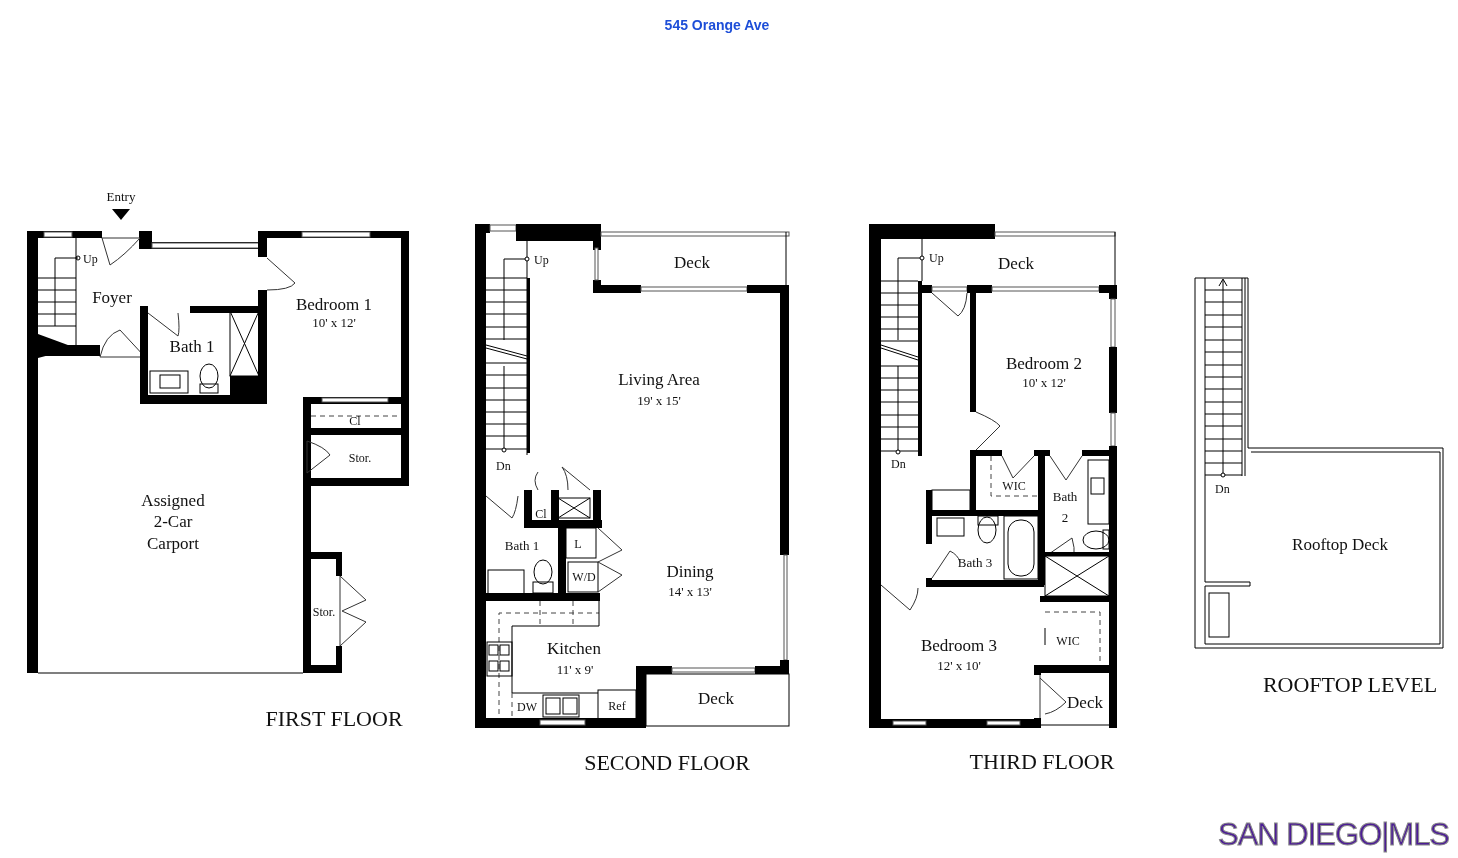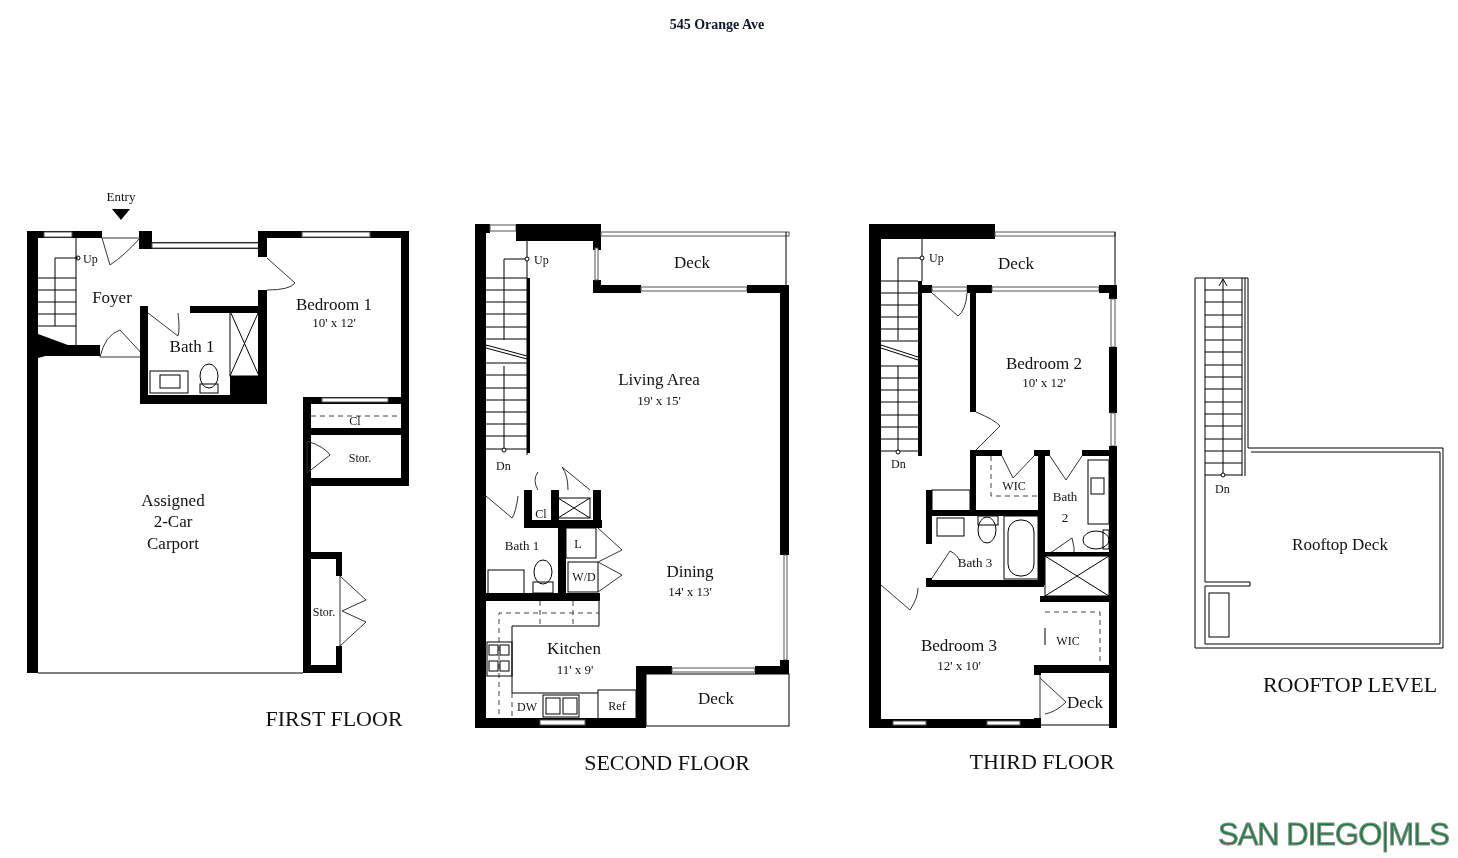--- a/index.html
+++ b/index.html
@@ -1,30 +1,30 @@
 <!DOCTYPE html>
 <html><head>
 <meta charset="utf-8">
 <style>
   html,body{margin:0;padding:0;background:#ffffff;}
   body{width:1458px;height:858px;position:relative;overflow:hidden;font-family:"Liberation Serif",serif;color:#111;}
-  .title{position:absolute;left:0;top:17px;width:1434px;text-align:center;font-family:Liberation Serif, serif;font-weight:bold;font-size:14px;color:#0f172a;}
+  .title{position:absolute;left:0;top:17px;width:1434px;text-align:center;font-family:Liberation Sans, sans-serif;font-weight:bold;font-size:14px;color:#1d4ed8;}
   svg.plan{position:absolute;left:0;top:0;}
   .lbl{font-family:"Liberation Serif",serif;fill:#111;}
   .room{font-size:17px;}
   .dim{font-size:13px;}
   .small{font-size:13px;}
   .tiny{font-size:12px;}
   .floor{font-size:22px;}
   .wall{fill:#000;}
   .thin{stroke:#000;stroke-width:1;fill:none;}
   .win{stroke:#555;stroke-width:1;fill:#fff;}
   .door{stroke:#333;stroke-width:1;fill:none;}
   .dash{stroke:#444;stroke-width:1;fill:none;stroke-dasharray:5,4;}
-  .logo{position:absolute;left:1218px;top:817px;font-family:"Liberation Sans",sans-serif;font-size:31px;letter-spacing:-1px;color:#15803d;-webkit-text-stroke:1px #8a8a8a;}
+  .logo{position:absolute;left:1218px;top:817px;font-family:"Liberation Sans",sans-serif;font-size:31px;letter-spacing:-1px;color:#4c1d95;-webkit-text-stroke:1px #8a8a8a;}
 </style>
 </head>
 <body>
 
 <div class="title">545 Orange Ave</div>
 
 <svg class="plan" width="1458" height="858" viewBox="0 0 1458 858" xmlns="http://www.w3.org/2000/svg">
 
   <g>
 

